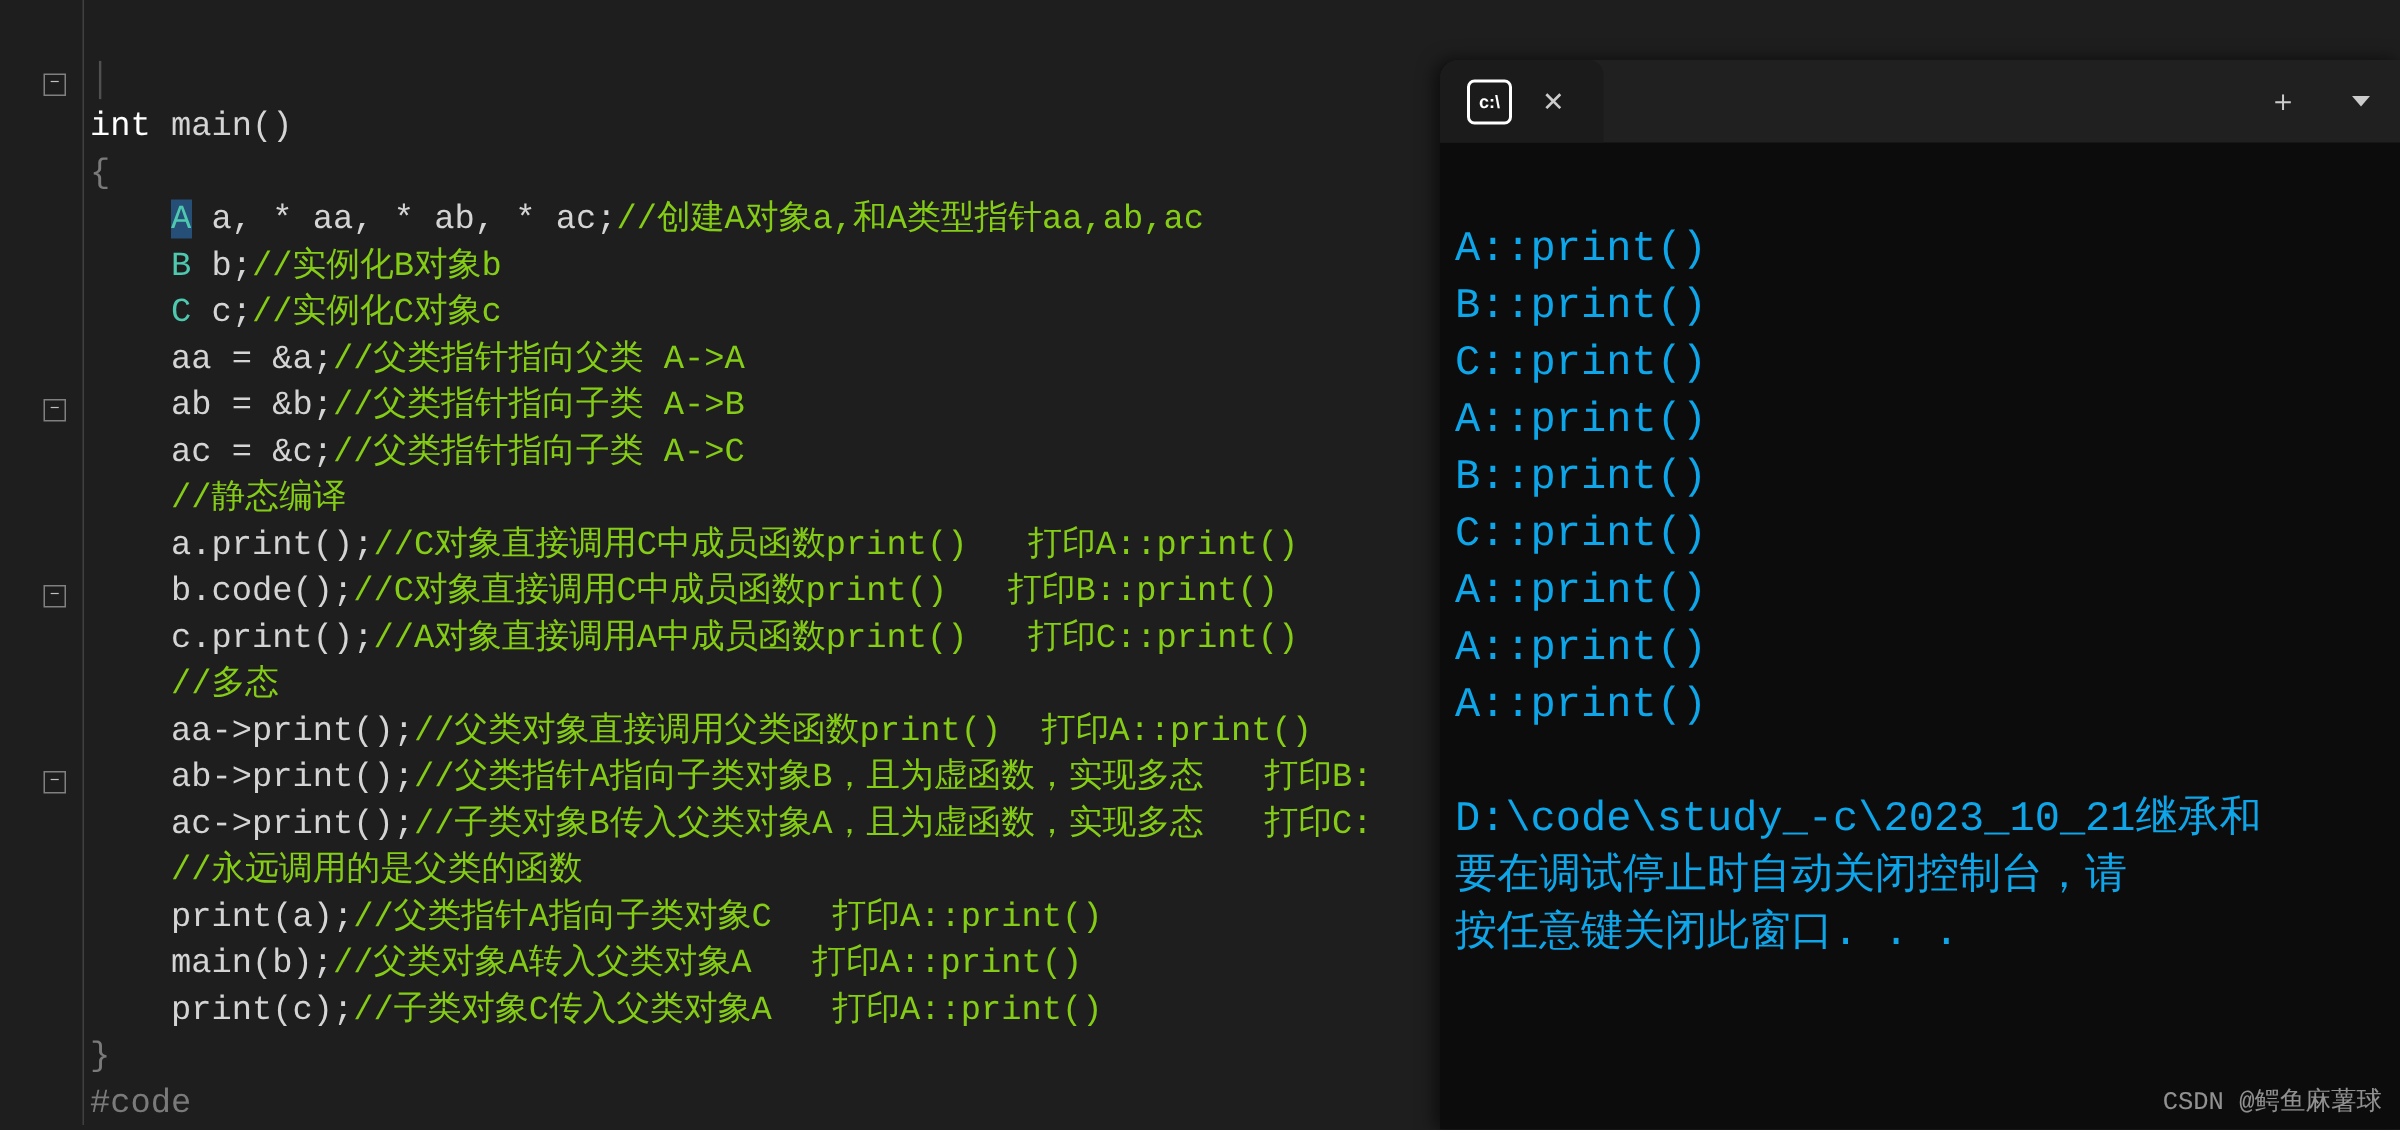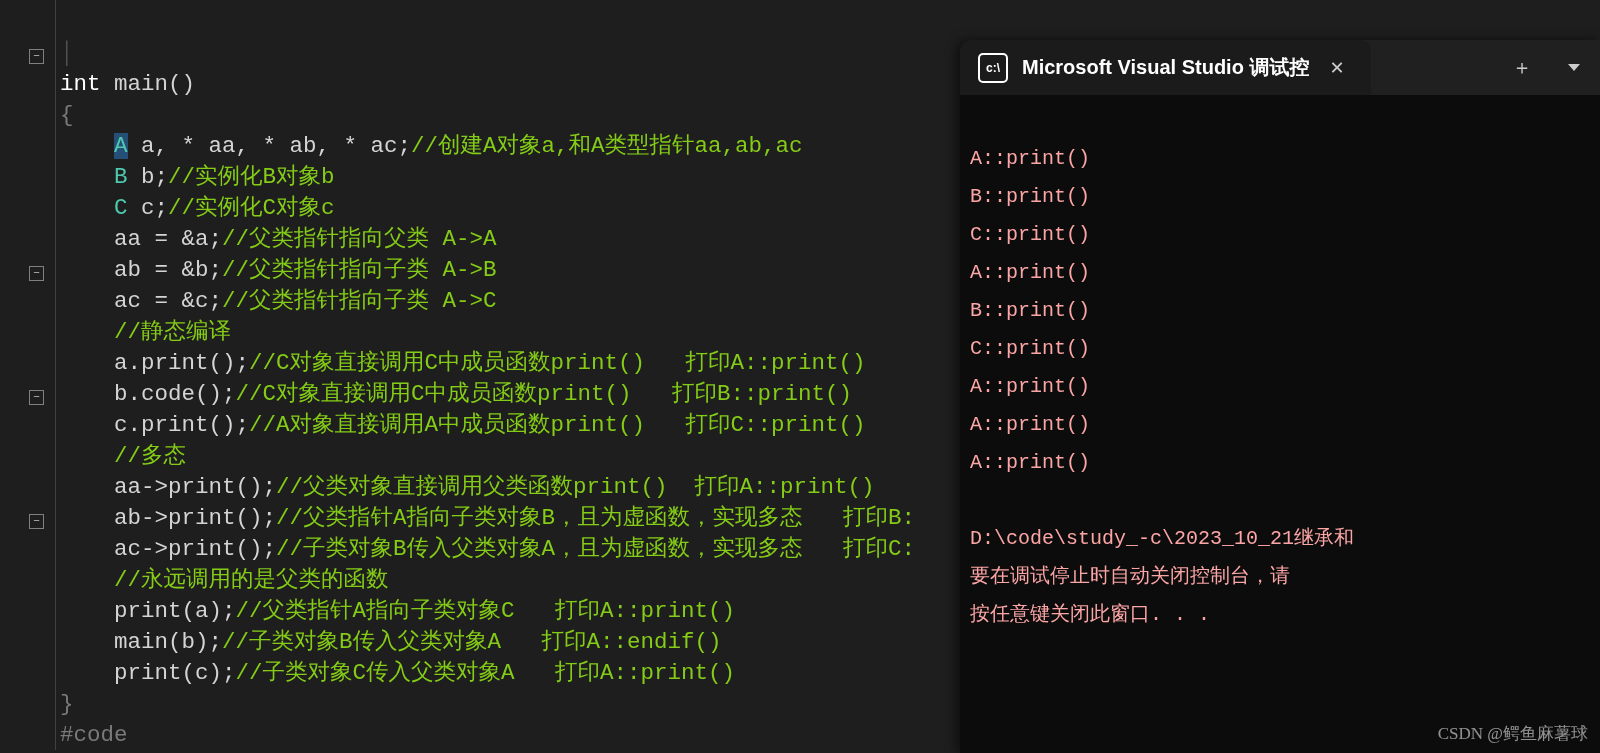--- a/index.html
+++ b/index.html
@@ -150,32 +150,32 @@
     cursor: pointer;
   }
   .chev-down {
     width: 0; height: 0;
     border-left: 6px solid transparent;
     border-right: 6px solid transparent;
     border-top: 7px solid #cccccc;
   }
   .terminal-body {
     padding: 25px 0 0 10px;
-    color: #fca5a5;
+    color: #0ea5e9;
     font-family: Consolas, "Courier New", monospace;
-    font-size: 20px;
+    font-size: 28px;
     line-height: 38px;
     white-space: pre;
   }
   .watermark {
     position: absolute;
     right: 12px;
     bottom: 8px;
     color: rgba(255,255,255,0.55);
-    font-family: Liberation Serif, serif;
+    font-family: Liberation Mono, monospace;
     font-size: 17px;
   }
 </style>
 </head>
 <body>
 
 <div class="editor-area">
   <div class="line-guide"></div>
   <div class="gutter">
     <div class="fold-box" style="top:49px;">−</div>
@@ -195,31 +195,30 @@
 <span>    </span><span class="com">//静态编译</span>
 <span>    a.print();</span><span class="com">//C对象直接调用C中成员函数print()   打印A::print()</span>
 <span>    b.code();</span><span class="com">//C对象直接调用C中成员函数print()   打印B::print()</span>
 <span>    c.print();</span><span class="com">//A对象直接调用A中成员函数print()   打印C::print()</span>
 <span>    </span><span class="com">//多态</span>
 <span>    aa-&gt;print();</span><span class="com">//父类对象直接调用父类函数print()  打印A::print()</span>
 <span>    ab-&gt;print();</span><span class="com">//父类指针A指向子类对象B，且为虚函数，实现多态   打印B:</span>
 <span>    ac-&gt;print();</span><span class="com">//子类对象B传入父类对象A，且为虚函数，实现多态   打印C:</span>
 <span>    </span><span class="com">//永远调用的是父类的函数</span>
 <span>    print(a);</span><span class="com">//父类指针A指向子类对象C   打印A::print()</span>
-<span>    main(b);</span><span class="com">//子类对象B传入父类对象A   打印A::endif()</span>
+<span>    main(b);</span><span class="com">//父类对象A转入父类对象A   打印A::print()</span>
 <span>    print(c);</span><span class="com">//子类对象C传入父类对象A   打印A::print()</span>
 <span class="dim">}</span>
 <span class="dim">#code</span></pre>
 </div>
 
 <div class="terminal-window">
   <div class="titlebar">
     <div class="tab">
       <div class="term-icon">c:\</div>
-      <div class="tab-title">Microsoft Visual Studio 调试控</div>
       <div class="close-x">✕</div>
     </div>
     <div class="titlebar-right">
       <div class="titlebar-btn">＋</div>
       <div class="titlebar-btn">
           <div class="chev-down"></div>
         </div>
     </div>
   </div>
   <pre class="terminal-body"><span>A::print()</span>

